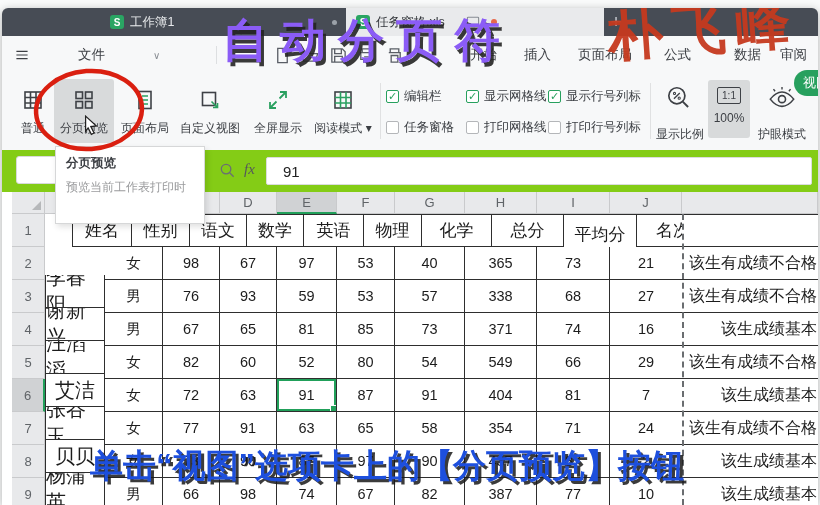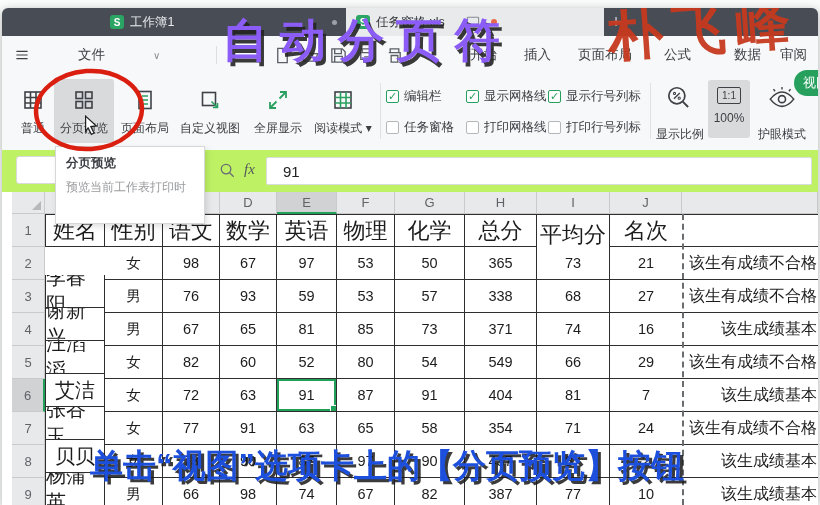--- a/index.html
+++ b/index.html
@@ -40,21 +40,21 @@
   .rlabel{font-size:12px;color:#3b3e43;margin-top:8px;white-space:nowrap;}
   .rsep{position:absolute;top:9px;width:1px;height:56px;background:#e0e1e2;}
   .chk{position:absolute;display:flex;align-items:center;gap:5px;font-size:12.5px;color:#3b3e43;white-space:nowrap;}
   .box{width:13px;height:13px;border:1px solid #b4b6b9;border-radius:2px;background:#fff;box-sizing:border-box;
        display:flex;align-items:center;justify-content:center;font-size:11px;color:#27a05e;font-weight:bold;line-height:1;}
   .ztile{position:absolute;left:706px;top:6px;width:42px;height:58px;background:#d8dadb;border-radius:3px;
          display:flex;flex-direction:column;align-items:center;padding-top:7px;box-sizing:border-box;}
   .oneone{border:1.5px solid #3e4146;border-radius:2px;font-size:10px;color:#3e4146;padding:2px 4px;}
   .zlabel{font-size:12px;color:#3b3e43;margin-top:7px;}
   
-  .fbar{position:absolute;left:0;top:142px;width:100%;height:42px;background:#bef264;}
+  .fbar{position:absolute;left:0;top:142px;width:100%;height:42px;background:#84cc16;}
   .namebox{position:absolute;left:14px;top:6px;width:42px;height:28px;background:#fff;border:1px solid #d8d9da;border-radius:3px;box-sizing:border-box;}
   .fmag{position:absolute;left:216px;top:11px;width:19px;height:19px;}
   .fx{position:absolute;left:242px;top:11px;font-size:15px;font-style:italic;color:#55585c;font-family:"Liberation Serif","DejaVu Serif",serif;}
   .finput{position:absolute;left:264px;top:7px;width:546px;height:28px;background:#fff;border:1px solid #dbdcdd;
           border-radius:2px;box-sizing:border-box;font-size:15px;color:#222;display:flex;align-items:center;padding-left:16px;}
   
   .sheet{position:absolute;left:0;top:184px;width:816px;height:313px;background:#fff;}
   .chead{position:absolute;top:0;height:22px;background:#e8e9eb;border-right:1px solid #c9cacc;border-bottom:1px solid #c9cacc;
          box-sizing:border-box;font-size:13px;color:#606468;display:flex;align-items:center;justify-content:center;}
   .chead.sel{background:#d0d2d4;border-bottom:2px solid #21a05a;}
@@ -62,21 +62,21 @@
           border-bottom:1px solid #c9cacc;box-sizing:border-box;}
   .corner::after{content:"";position:absolute;right:3px;bottom:3px;border-left:9px solid transparent;border-bottom:9px solid #b6b8ba;}
   .gut{position:absolute;left:10px;width:33px;background:#e8e9eb;border-right:1px solid #c9cacc;border-bottom:1px solid #c9cacc;
        box-sizing:border-box;font-size:13px;color:#606468;display:flex;align-items:center;justify-content:center;}
   .gut.sel{background:#d0d2d4;border-right:2px solid #21a05a;}
   .cell{position:absolute;background:#fff;border-right:1px solid #2e2e2e;border-bottom:1px solid #2e2e2e;box-sizing:border-box;
         display:flex;align-items:center;justify-content:center;color:#1c1c1c;overflow:hidden;}
   .cell.noR{border-right:none;}
   .cell.topB{border-top:1px solid #2e2e2e;}
   .cell.leftB{border-left:1px solid #2e2e2e;}
-  .c-head{font-size:22px;}
+  .c-head{font-size:17px;margin-left:27px;}
   .c-name{font-size:20px;margin-top:28px;}
   .c-num{font-size:14.5px;}
   .c-remark{font-size:16px;justify-content:flex-end;padding-right:1px;white-space:nowrap;}
   .selcell{box-shadow:inset 0 0 0 2px #21a05a;}
   .handle{position:absolute;right:-1px;bottom:-1px;width:5px;height:5px;background:#21a05a;border:1px solid #fff;}
   .pbline{position:absolute;left:680px;top:206px;width:0;height:291px;border-left:2px dashed #6a6d70;z-index:4;}
   
   .tooltip{position:absolute;left:53px;top:138px;width:150px;height:78px;background:#fff;border:1px solid #d6d7d8;
            box-shadow:2px 3px 6px rgba(0,0,0,.12);z-index:50;box-sizing:border-box;padding:8px 10px;}
   .tt-title{font-size:12.5px;font-weight:bold;color:#3c3f44;margin-bottom:6px;}
@@ -277,21 +277,21 @@
         <div class="cell c-head topB" style="left: 535px; width: 73px; top: 22px; height: 41px;">平均分</div>
         <div class="cell c-head noR topB" style="left: 608px; width: 72px; top: 22px; height: 33px;">名次</div>
         <div class="cell c-remark noR topB" style="left: 680px; width: 136px; top: 22px; height: 33px;"></div>
         <div class="gut" style="top: 55px; height: 33px;">2</div>
         <div class="cell c-name leftB" style="left: 43px; width: 60px; top: 55px; height: 33px;">李春阳</div>
         <div class="cell c-num" style="left: 103px; width: 58px; top: 55px; height: 33px;">女</div>
         <div class="cell c-num" style="left: 161px; width: 57px; top: 55px; height: 33px;">98</div>
         <div class="cell c-num" style="left: 218px; width: 57px; top: 55px; height: 33px;">67</div>
         <div class="cell c-num" style="left: 275px; width: 60px; top: 55px; height: 33px;">97</div>
         <div class="cell c-num" style="left: 335px; width: 58px; top: 55px; height: 33px;">53</div>
-        <div class="cell c-num" style="left: 393px; width: 70px; top: 55px; height: 33px;">50</div>
+        <div class="cell c-num" style="left: 393px; width: 70px; top: 55px; height: 33px;">40</div>
         <div class="cell c-num" style="left: 463px; width: 72px; top: 55px; height: 33px;">365</div>
         <div class="cell c-num" style="left: 535px; width: 73px; top: 55px; height: 33px;">73</div>
         <div class="cell c-num noR" style="left: 608px; width: 72px; top: 55px; height: 33px;">21</div>
         <div class="cell c-remark noR" style="left: 680px; width: 136px; top: 55px; height: 33px;">该生有成绩不合格</div>
         <div class="gut" style="top: 88px; height: 33px;">3</div>
         <div class="cell c-name leftB" style="left: 43px; width: 60px; top: 88px; height: 33px;">谢新兴</div>
         <div class="cell c-num" style="left: 103px; width: 58px; top: 88px; height: 33px;">男</div>
         <div class="cell c-num" style="left: 161px; width: 57px; top: 88px; height: 33px;">76</div>
         <div class="cell c-num" style="left: 218px; width: 57px; top: 88px; height: 33px;">93</div>
         <div class="cell c-num" style="left: 275px; width: 60px; top: 88px; height: 33px;">59</div>

